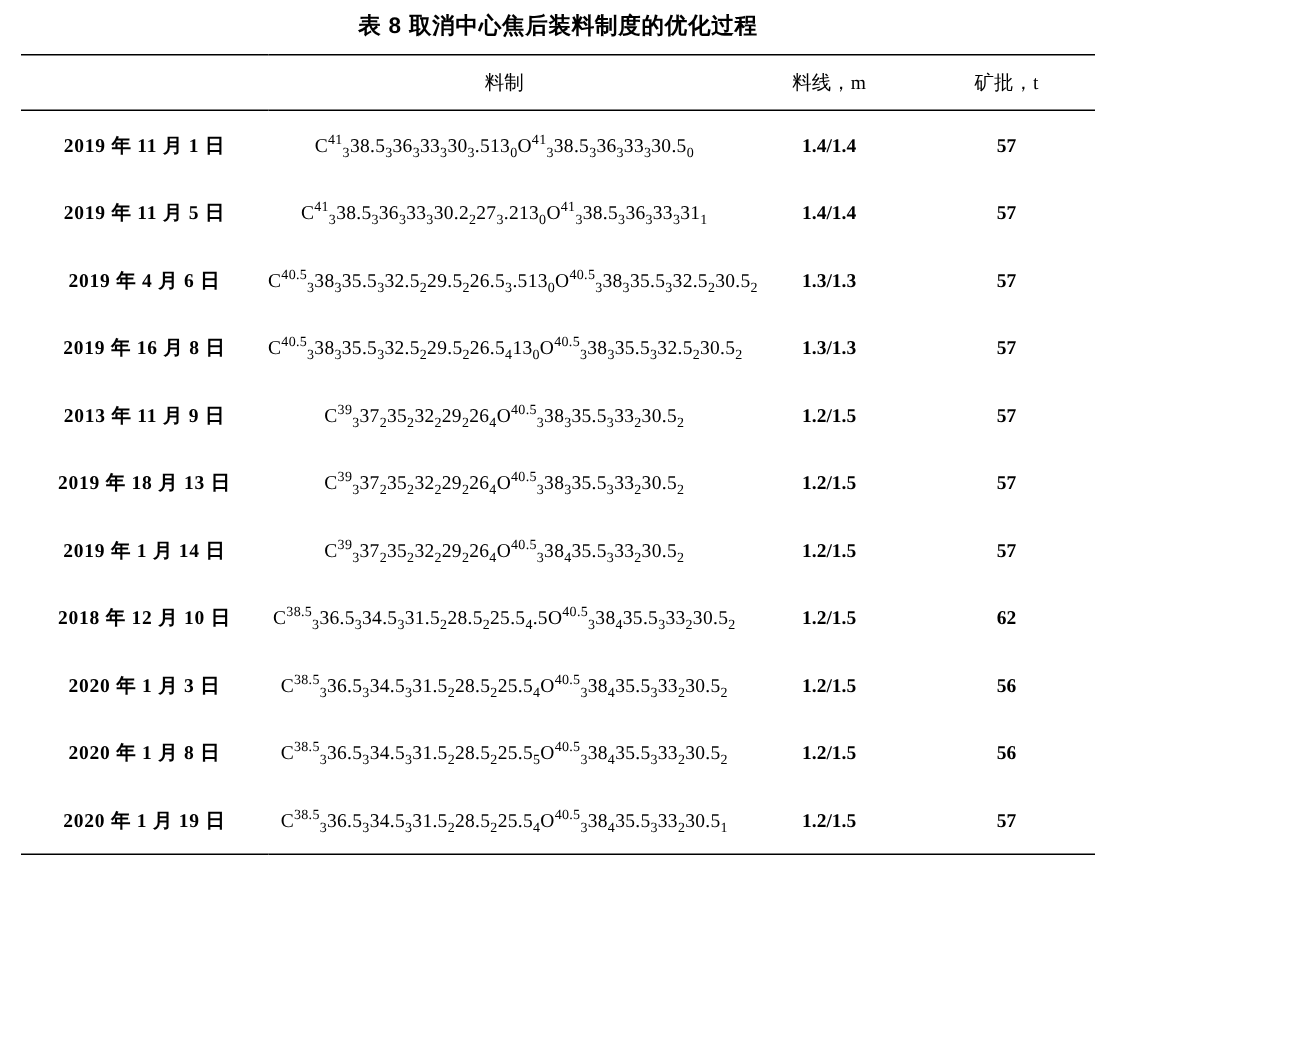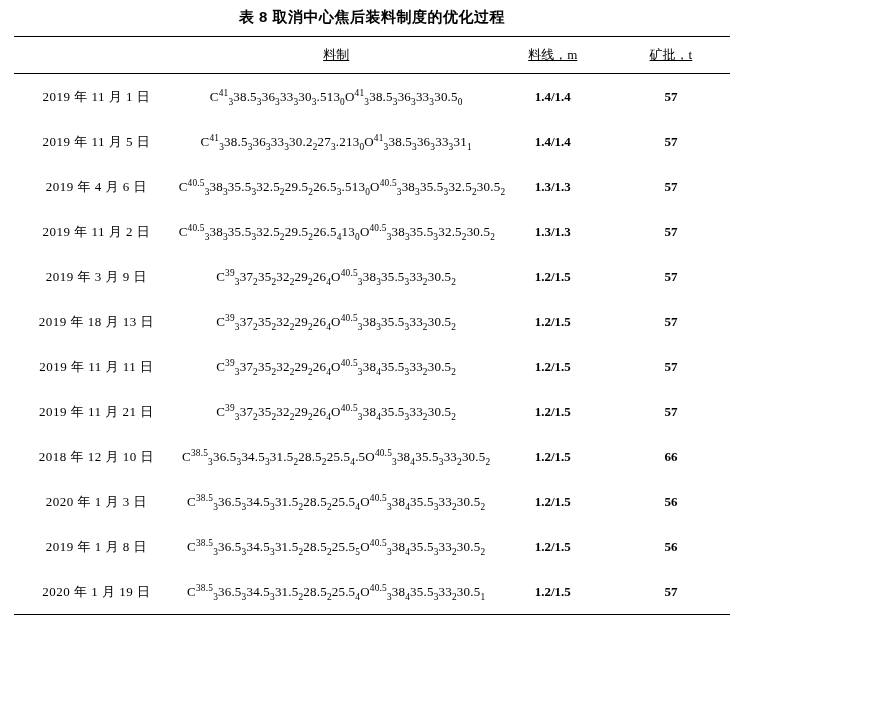--- a/index.html
+++ b/index.html
@@ -40,36 +40,36 @@
     font-size: 13px;
     font-family: "Liberation Serif", serif;
     padding: 0;
   }
   thead th {
     font-weight: normal;
     font-size: 13.5px;
     height: 36px;
     border-top: 1.6px solid #000;
     border-bottom: 1px solid #000;
-    text-decoration: underline;
   }
   tbody td {
     height: 45px;
   }
   tbody tr:last-child td {
     border-bottom: 1.6px solid #000;
   }
   .col-date   { width: 23%; }
   .col-recipe { width: 44%; }
   .col-line   { width: 16.5%; }
   .col-batch  { width: 16.5%; }
 
   .date-cell {
     font-size: 13px;
     letter-spacing: 0.5px;
+    font-weight: bold;
   }
   .recipe-cell {
     font-size: 12.5px;
     white-space: nowrap;
     letter-spacing: 0.2px;
   }
   .recipe-cell sup {
     font-size: 0.72em;
     vertical-align: super;
     line-height: 0;
@@ -119,63 +119,57 @@
           <td class="num-cell">1.4/1.4</td>
           <td class="num-cell">57</td>
         </tr>
         <tr>
           <td class="date-cell">2019 年 4 月 6 日</td>
           <td class="recipe-cell">C<sup>40.5</sup><sub>3</sub>38<sub>3</sub>35.5<sub>3</sub>32.5<sub>2</sub>29.5<sub>2</sub>26.5<sub>3</sub>.513<sub>0</sub>O<sup>40.5</sup><sub>3</sub>38<sub>3</sub>35.5<sub>3</sub>32.5<sub>2</sub>30.5<sub>2</sub></td>
           <td class="num-cell">1.3/1.3</td>
           <td class="num-cell">57</td>
         </tr>
         <tr>
-          <td class="date-cell">2019 年 11 月 2 日</td>
+          <td class="date-cell">2019 年 16 月 8 日</td>
           <td class="recipe-cell">C<sup>40.5</sup><sub>3</sub>38<sub>3</sub>35.5<sub>3</sub>32.5<sub>2</sub>29.5<sub>2</sub>26.5<sub>4</sub>13<sub>0</sub>O<sup>40.5</sup><sub>3</sub>38<sub>3</sub>35.5<sub>3</sub>32.5<sub>2</sub>30.5<sub>2</sub></td>
           <td class="num-cell">1.3/1.3</td>
           <td class="num-cell">57</td>
         </tr>
         <tr>
-          <td class="date-cell">2019 年 3 月 9 日</td>
+          <td class="date-cell">2013 年 11 月 9 日</td>
           <td class="recipe-cell">C<sup>39</sup><sub>3</sub>37<sub>2</sub>35<sub>2</sub>32<sub>2</sub>29<sub>2</sub>26<sub>4</sub>O<sup>40.5</sup><sub>3</sub>38<sub>3</sub>35.5<sub>3</sub>33<sub>2</sub>30.5<sub>2</sub></td>
           <td class="num-cell">1.2/1.5</td>
           <td class="num-cell">57</td>
         </tr>
         <tr>
           <td class="date-cell">2019 年 18 月 13 日</td>
           <td class="recipe-cell">C<sup>39</sup><sub>3</sub>37<sub>2</sub>35<sub>2</sub>32<sub>2</sub>29<sub>2</sub>26<sub>4</sub>O<sup>40.5</sup><sub>3</sub>38<sub>3</sub>35.5<sub>3</sub>33<sub>2</sub>30.5<sub>2</sub></td>
           <td class="num-cell">1.2/1.5</td>
           <td class="num-cell">57</td>
         </tr>
         <tr>
-          <td class="date-cell">2019 年 11 月 11 日</td>
-          <td class="recipe-cell">C<sup>39</sup><sub>3</sub>37<sub>2</sub>35<sub>2</sub>32<sub>2</sub>29<sub>2</sub>26<sub>4</sub>O<sup>40.5</sup><sub>3</sub>38<sub>4</sub>35.5<sub>3</sub>33<sub>2</sub>30.5<sub>2</sub></td>
-          <td class="num-cell">1.2/1.5</td>
-          <td class="num-cell">57</td>
-        </tr>
-        <tr>
-          <td class="date-cell">2019 年 11 月 21 日</td>
+          <td class="date-cell">2019 年 1 月 14 日</td>
           <td class="recipe-cell">C<sup>39</sup><sub>3</sub>37<sub>2</sub>35<sub>2</sub>32<sub>2</sub>29<sub>2</sub>26<sub>4</sub>O<sup>40.5</sup><sub>3</sub>38<sub>4</sub>35.5<sub>3</sub>33<sub>2</sub>30.5<sub>2</sub></td>
           <td class="num-cell">1.2/1.5</td>
           <td class="num-cell">57</td>
         </tr>
         <tr>
           <td class="date-cell">2018 年 12 月 10 日</td>
           <td class="recipe-cell">C<sup>38.5</sup><sub>3</sub>36.5<sub>3</sub>34.5<sub>3</sub>31.5<sub>2</sub>28.5<sub>2</sub>25.5<sub>4</sub>.5O<sup>40.5</sup><sub>3</sub>38<sub>4</sub>35.5<sub>3</sub>33<sub>2</sub>30.5<sub>2</sub></td>
           <td class="num-cell">1.2/1.5</td>
-          <td class="num-cell">66</td>
+          <td class="num-cell">62</td>
         </tr>
         <tr>
           <td class="date-cell">2020 年 1 月 3 日</td>
           <td class="recipe-cell">C<sup>38.5</sup><sub>3</sub>36.5<sub>3</sub>34.5<sub>3</sub>31.5<sub>2</sub>28.5<sub>2</sub>25.5<sub>4</sub>O<sup>40.5</sup><sub>3</sub>38<sub>4</sub>35.5<sub>3</sub>33<sub>2</sub>30.5<sub>2</sub></td>
           <td class="num-cell">1.2/1.5</td>
           <td class="num-cell">56</td>
         </tr>
         <tr>
-          <td class="date-cell">2019 年 1 月 8 日</td>
+          <td class="date-cell">2020 年 1 月 8 日</td>
           <td class="recipe-cell">C<sup>38.5</sup><sub>3</sub>36.5<sub>3</sub>34.5<sub>3</sub>31.5<sub>2</sub>28.5<sub>2</sub>25.5<sub>5</sub>O<sup>40.5</sup><sub>3</sub>38<sub>4</sub>35.5<sub>3</sub>33<sub>2</sub>30.5<sub>2</sub></td>
           <td class="num-cell">1.2/1.5</td>
           <td class="num-cell">56</td>
         </tr>
         <tr>
           <td class="date-cell">2020 年 1 月 19 日</td>
           <td class="recipe-cell">C<sup>38.5</sup><sub>3</sub>36.5<sub>3</sub>34.5<sub>3</sub>31.5<sub>2</sub>28.5<sub>2</sub>25.5<sub>4</sub>O<sup>40.5</sup><sub>3</sub>38<sub>4</sub>35.5<sub>3</sub>33<sub>2</sub>30.5<sub>1</sub></td>
           <td class="num-cell">1.2/1.5</td>
           <td class="num-cell">57</td>
         </tr>

